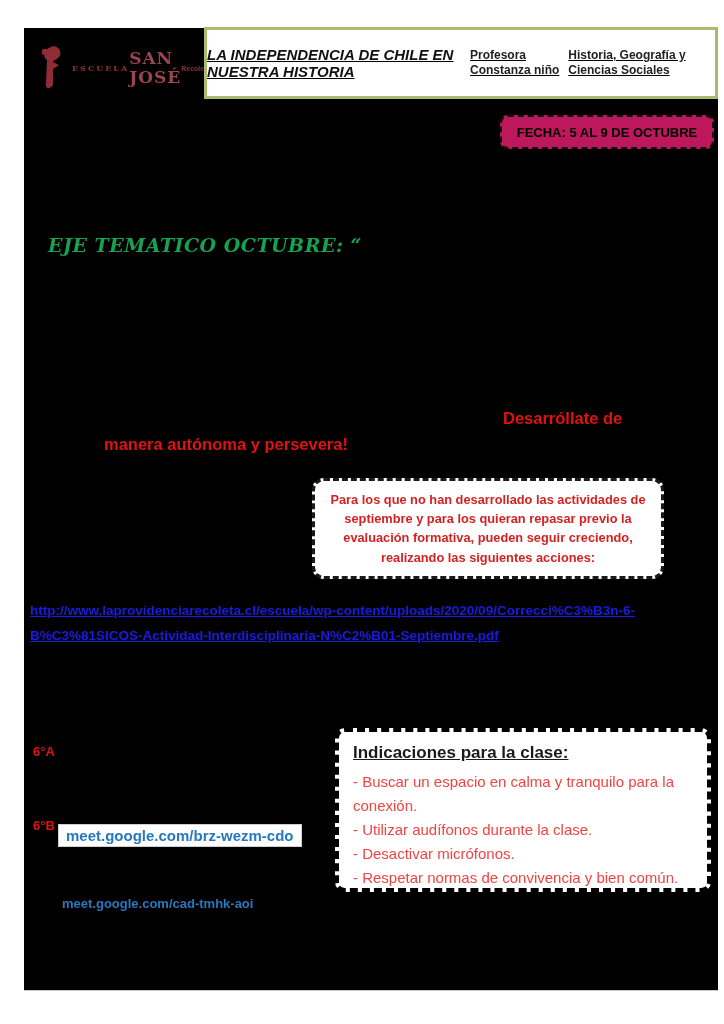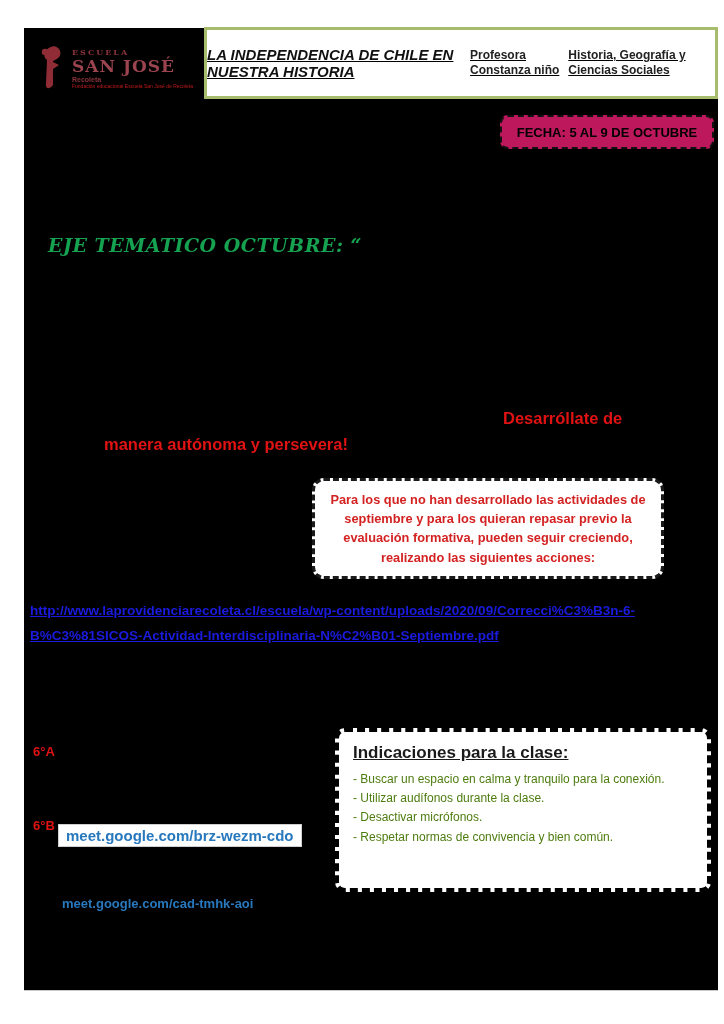--- a/index.html
+++ b/index.html
@@ -9,21 +9,21 @@
   }
   .page{
     position:absolute;left:24px;top:28px;width:694px;height:962px;
     background:#000000;border-bottom:1px solid #c9c9c9;
   }
   .abs{position:absolute;}
 
   
   .logo{left:14px;top:4px;width:180px;height:72px;display:flex;align-items:center;}
   .logo-mark{width:28px;height:46px;margin-right:6px;flex:0 0 auto;}
-  .logo-text{display:flex;flex-direction:column;width:140px;}
+  .logo-text{display:flex;flex-direction:row;align-items:center;width:140px;}
   .logo-school{font-size:8px;font-weight:bold;letter-spacing:2px;color:#8b333c;font-family:"DejaVu Serif",serif;}
   .logo-name{font-size:17px;font-weight:bold;letter-spacing:1px;color:#9c4450;font-family:"DejaVu Serif",serif;line-height:1.1;}
   .logo-loc{font-size:7px;font-weight:bold;color:#8b333c;margin-top:1px;}
   .logo-tag{font-size:5px;color:#c01a1a;white-space:nowrap;filter:blur(.3px);}
 
   
   .header-box{
     left:180px;top:-1px;width:508px;height:66px;background:#ffffff;
     border:3px solid #a7bd6d;box-sizing:content-box;
     display:flex;flex-direction:row;justify-content:center;align-items:center;text-decoration:underline;
@@ -66,21 +66,21 @@
 
   .meet{font-weight:bold;color:#2878be;cursor:pointer;text-decoration:none;display:inline-block;margin-top:48px;}
   .meetA{left:34px;top:748px;background:#ffffff;padding:2px 7px;font-size:15px;border:1px solid #cfcfcf;}
   .meetB{left:38px;top:820px;font-size:13px;text-align:center;}
 
   .instructions{
     left:311px;top:700px;width:376px;height:164px;box-sizing:border-box;background:#ffffff;
     border:4px dashed #000;border-radius:10px;padding:9px 14px;color:#1a1a1a;
   }
   .instructions-title{font-size:17px;font-weight:bold;text-decoration:underline;margin:2px 0 7px 0;}
-  .instructions-item{font-size:12px;line-height:1.6;color:#4d7c0f;}
+  .instructions-item{font-size:15px;line-height:1.6;color:#ef4444;}
 </style>
 </head>
 <body>
 
 <div class="page">
 
   <div class="abs logo">
     <svg class="logo-mark" viewBox="0 0 28 46" xmlns="http://www.w3.org/2000/svg">
       <path d="M16 1 C24 3 25 12 17 15 L15 16 L15 40 C11 45 7 44 8 38 L9 15 C4 12 6 3 16 1 Z" fill="#8f2c36"></path>
       <circle cx="7" cy="7" r="3.2" fill="#8f2c36"></circle>

